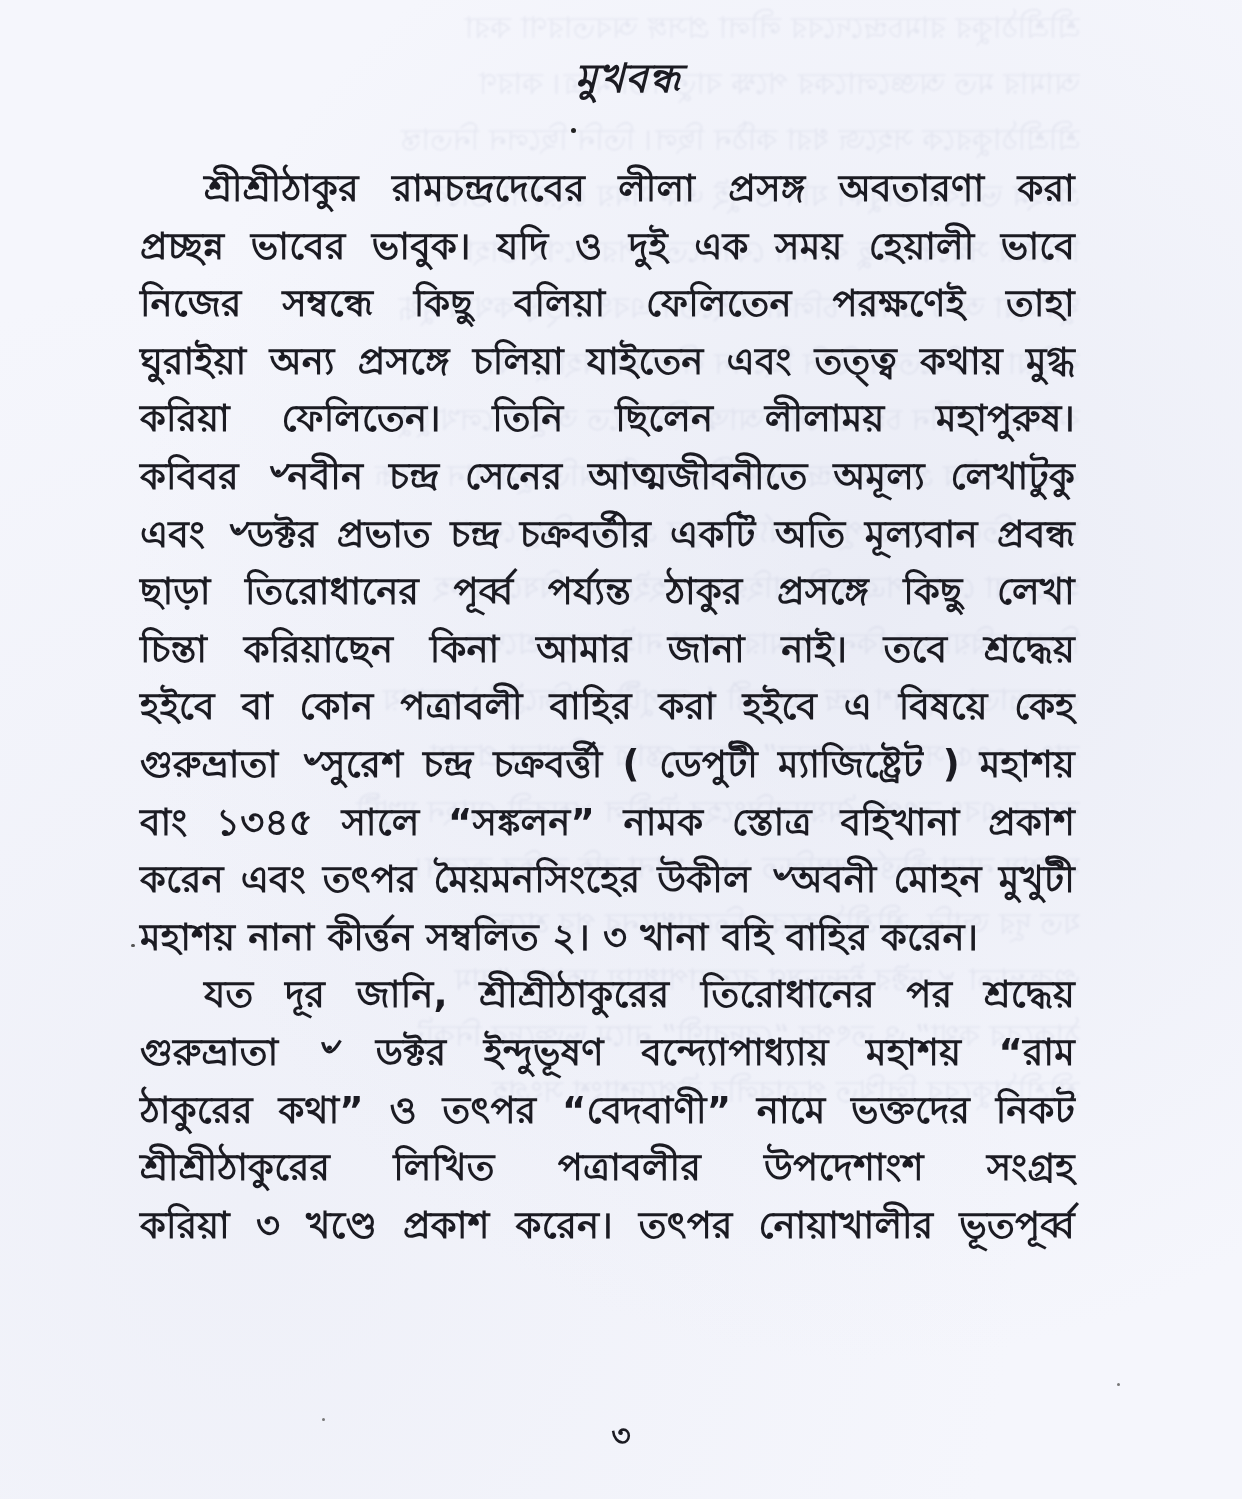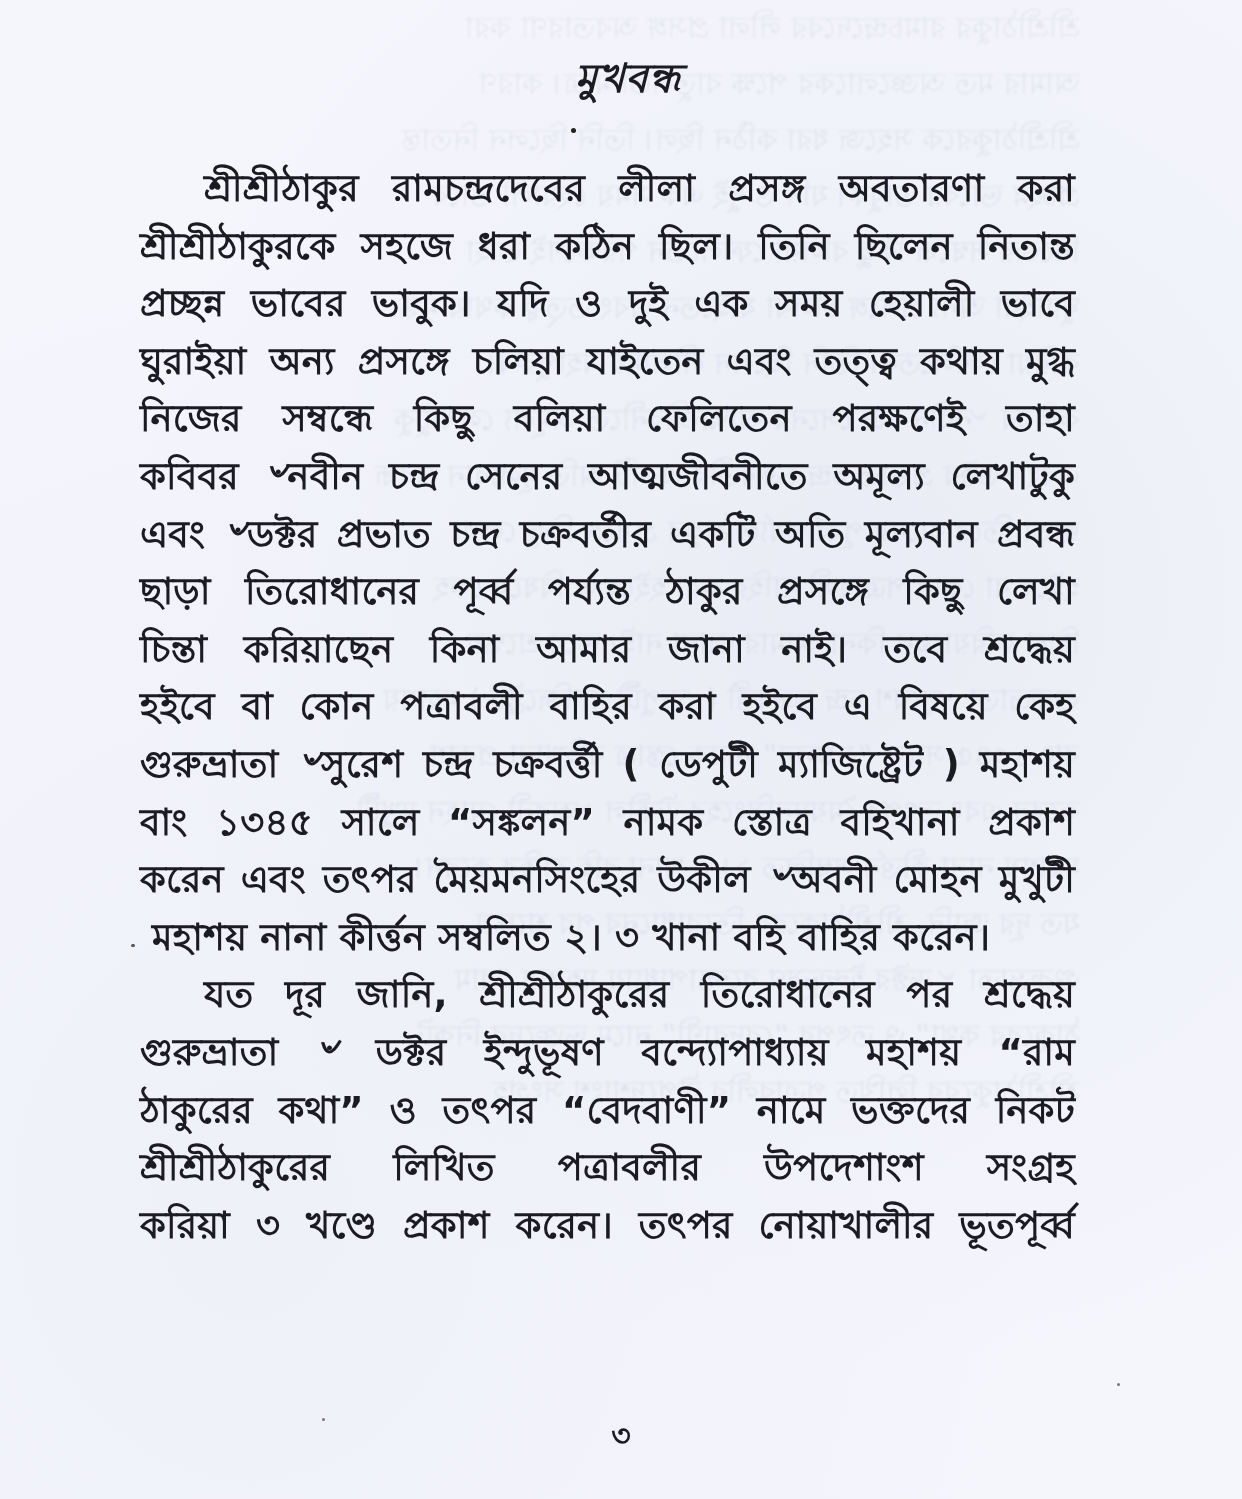--- a/index.html
+++ b/index.html
@@ -136,33 +136,33 @@
     <div>ঠাকুরের কথা” ও তৎপর “বেদবাণী” নামে ভক্তদের নিকট</div>
     <div>শ্রীশ্রীঠাকুরের লিখিত পত্রাবলীর উপদেশাংশ সংগ্রহ</div>
   </div>
 
   <h1 class="title" style="margin:7px;font-style:italic;">মুখবন্ধ</h1>
   <div class="title-dot"></div>
 
   <div class="body-text">
     <div class="paragraph">
       <div class="line indent">শ্রীশ্রীঠাকুর রামচন্দ্রদেবের লীলা প্রসঙ্গ অবতারণা করা</div>
-      <div class="line">শ্রীশ্রীঠাকুরকে সহজে ধরা কঠিন ছিল। তিনি ছিলেন নিতান্ত</div>
       <div class="line">প্রচ্ছন্ন ভাবের ভাবুক। যদি ও দুই এক সময় হেয়ালী ভাবে</div>
+      <div class="line">নিজের সম্বন্ধে কিছু বলিয়া ফেলিতেন পরক্ষণেই তাহা</div>
       <div class="line">ঘুরাইয়া অন্য প্রসঙ্গে চলিয়া যাইতেন এবং তত্ত্ব কথায় মুগ্ধ</div>
-      <div class="line">নিজের সম্বন্ধে কিছু বলিয়া ফেলিতেন পরক্ষণেই তাহা</div>
+      <div class="line">করিয়া ফেলিতেন। তিনি ছিলেন লীলাময় মহাপুরুষ।</div>
       <div class="line">কবিবর ৺নবীন চন্দ্র সেনের আত্মজীবনীতে অমূল্য লেখাটুকু</div>
       <div class="line">এবং ৺ডক্টর প্রভাত চন্দ্র চক্রবর্তীর একটি অতি মূল্যবান প্রবন্ধ</div>
       <div class="line">ছাড়া তিরোধানের পূর্ব্ব পর্য্যন্ত ঠাকুর প্রসঙ্গে কিছু লেখা</div>
       <div class="line">চিন্তা করিয়াছেন কিনা আমার জানা নাই। তবে শ্রদ্ধেয়</div>
       <div class="line">হইবে বা কোন পত্রাবলী বাহির করা হইবে এ বিষয়ে কেহ</div>
       <div class="line">গুরুভ্রাতা ৺সুরেশ চন্দ্র চক্রবর্ত্তী ( ডেপুটী ম্যাজিষ্ট্রেট ) মহাশয়</div>
       <div class="line">বাং ১৩৪৫ সালে “সঙ্কলন” নামক স্তোত্র বহিখানা প্রকাশ</div>
       <div class="line">করেন এবং তৎপর মৈয়মনসিংহের উকীল ৺অবনী মোহন মুখুটী</div>
-      <div class="line" style="text-align-last:left;margin-left:12px;">মহাশয় নানা কীর্ত্তন সম্বলিত ২। ৩ খানা বহি বাহির করেন।</div>
+      <div class="line" style="text-align-last:left;">মহাশয় নানা কীর্ত্তন সম্বলিত ২। ৩ খানা বহি বাহির করেন।</div>
     </div>
     <div class="paragraph">
       <div class="line indent para-gap">যত দূর জানি, শ্রীশ্রীঠাকুরের তিরোধানের পর শ্রদ্ধেয়</div>
       <div class="line">গুরুভ্রাতা ৺ ডক্টর ইন্দুভূষণ বন্দ্যোপাধ্যায় মহাশয় “রাম</div>
       <div class="line">ঠাকুরের কথা” ও তৎপর “বেদবাণী” নামে ভক্তদের নিকট</div>
       <div class="line">শ্রীশ্রীঠাকুরের লিখিত পত্রাবলীর উপদেশাংশ সংগ্রহ</div>
       <div class="line">করিয়া ৩ খণ্ডে প্রকাশ করেন। তৎপর নোয়াখালীর ভূতপূর্ব্ব</div>
     </div>
   </div>
 

